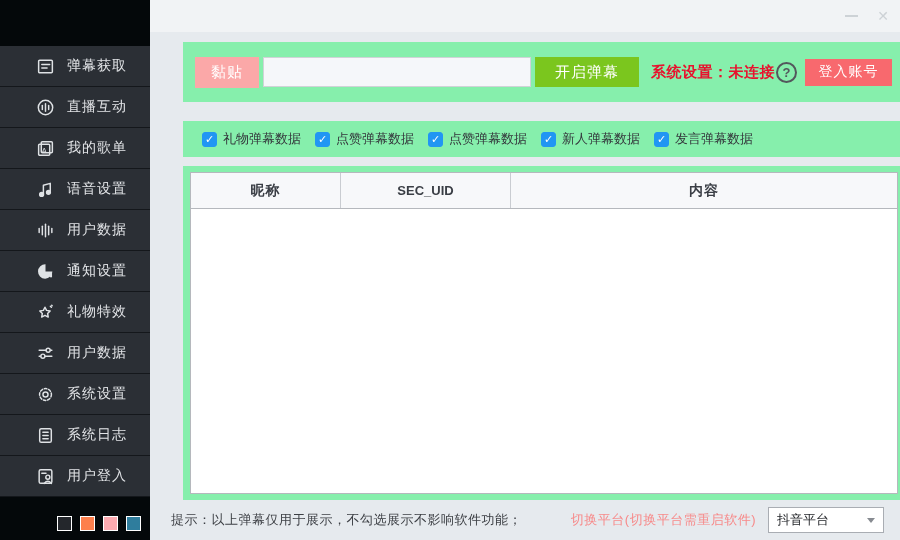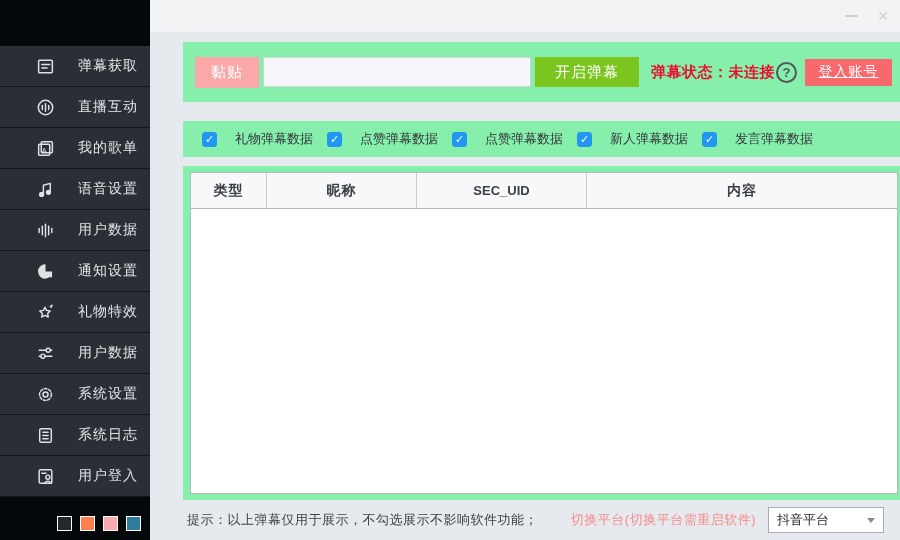--- a/index.html
+++ b/index.html
@@ -5,21 +5,21 @@
   * { margin:0; padding:0; box-sizing:border-box; }
   html,body { width:900px; height:540px; overflow:hidden;
     font-family:"Liberation Sans","DejaVu Sans",sans-serif; }
   .app { display:flex; width:900px; height:540px; }
 
   
   .sidebar { width:150px; height:100%; background:#04080a; display:flex; flex-direction:column; flex-shrink:0; }
   .side-top { height:46px; background:#04080a; }
   .side-menu { display:flex; flex-direction:column; }
   .side-item { height:41px; background:#2b2f35; border-bottom:1px solid #14171b;
-    display:flex; align-items:center; padding-left:36px; cursor:pointer;gap:11px; }
+    display:flex; align-items:center; padding-left:36px; cursor:pointer; }
   .side-item .icn { width:19px; height:19px; margin-right:12px; display:flex; align-items:center; justify-content:center; }
   .side-item .icn svg { width:19px; height:19px; stroke:#dfe2e5; fill:none; stroke-width:1.4; stroke-linecap:round; stroke-linejoin:round; }
   .side-item .lbl { color:#e2e4e7; font-size:14px; letter-spacing:1px; }
   .side-bottom { flex:1; background:#04080a; display:flex; align-items:flex-start; }
   .swatches { display:flex; gap:8px; padding:19px 0 0 57px; }
   .swatch { width:15px; height:15px; border:1px solid #ffffff; display:inline-block; cursor:pointer; }
 
   
   .main { flex:1; display:flex; flex-direction:column; background:#e6eaee; }
   .titlebar { height:32px; background:#f1f3f5; display:flex; align-items:center; justify-content:flex-end; gap:19px; padding-right:11px; }
@@ -34,45 +34,45 @@
   .btn { border:none; color:#fff; font-size:15px; cursor:pointer;
     font-family:"Liberation Sans","DejaVu Sans",sans-serif; letter-spacing:1px; }
   .btn.paste { width:64px; height:31px; background:#fba8a8; margin-right:4px; }
   .room-input { width:268px; height:30px; background:#f5f7fa; border:1px solid #d0d3d7;
     margin-right:4px; padding:0 8px; font-size:14px; }
   .btn.start { width:104px; height:30px; background:#7bc61e; }
   .status { color:#e8112d; font-size:15px; font-weight:bold; margin-left:12px; letter-spacing:0.5px; }
   .spacer { flex:1; }
   .help { width:21px; height:21px; border:2px solid #53575c; border-radius:50%; color:#53575c;
     font-size:13px; font-weight:bold; display:flex; align-items:center; justify-content:center; cursor:pointer; }
-  .btn.login { width:87px; height:27px; background:#f8696e; margin-left:8px; font-size:14px;text-decoration:underline; }
+  .btn.login { width:87px; height:27px; background:#f8696e; margin-left:8px; font-size:14px; }
 
   
   .filters { height:36px; margin-bottom:9px; display:flex; align-items:center; padding-left:19px; gap:14px; }
-  .filter { display:flex; align-items:center; gap:18px; cursor:pointer; }
+  .filter { display:flex; align-items:center; gap:6px; cursor:pointer; }
   .filter .txt { font-size:13px; color:#33363b; }
   .cb { width:15px; height:15px; border:1px solid #2196f3; border-radius:3px; background:#fff;
     display:flex; align-items:center; justify-content:center; flex-shrink:0; }
   .cb.on { background:#2196f3; }
   .cb.on::after { content:"\2713"; color:#fff; font-size:11px; font-weight:bold; line-height:1; }
 
   
   .tablecard { height:334px; margin-bottom:5px; padding:6px 6px 6px 7px; }
   .dtable { width:100%; height:100%; border:1px solid #b5b8bd; display:flex; flex-direction:column; }
   .thead { height:36px; display:flex; background:#f7f8fa; border-bottom:1px solid #b5b8bd; flex-shrink:0; }
   .th { display:flex; align-items:center; justify-content:center; font-size:14px; font-weight:bold;
     color:#3a3e45; border-right:1px solid #c9ccd1; letter-spacing:1px; }
   .th:last-child { border-right:none; }
   .th.c0 { width:76px; } .th.c1 { width:150px; } .th.c2 { width:170px; } .th.c3 { flex:1; }
   .th.mono { font-family:Liberation Sans, sans-serif; font-size:13px; letter-spacing:0; }
   .tbody { flex:1; background:#ffffff; }
 
   
   .footer { height:30px; display:flex; align-items:center; }
-  .hint { font-size:13px; color:#3c3f44; margin-left:24px; letter-spacing:0.5px; }
+  .hint { font-size:13px; color:#3c3f44; margin-left:8px; letter-spacing:0.5px; }
   .switch { color:#f78989; font-size:13px; margin-right:12px; letter-spacing:0.5px; }
   .select { width:116px; height:25px; background:#fff; border:1px solid #a9adb3; display:flex;
     align-items:center; padding:12px 8px; font-size:13px; color:#26282c; cursor:pointer; }
   .select .val { flex:1; }
   .caret { width:0; height:0; border-left:4px solid transparent; border-right:4px solid transparent;
     border-top:5px solid #878b91; }
 </style>
 </head>
 <body>
 
@@ -224,21 +224,21 @@
       <span class="win-min"></span>
       <span class="win-close">✕</span>
     </div>
 
     <div class="content">
 
       <section class="card topbar">
         <button class="btn paste">黏贴</button>
         <input class="room-input" type="text" value="" style="">
         <button class="btn start">开启弹幕</button>
-        <span class="status">弹幕状态：未连接</span>
+        <span class="status">系统设置：未连接</span>
         <span class="spacer"></span>
         <span class="help">?</span>
         <button class="btn login">登入账号</button>
       </section>
 
       <section class="card filters">
         <label class="filter">
           <span class="cb on"></span>
           <span class="txt">礼物弹幕数据</span>
         </label>
@@ -256,21 +256,20 @@
         </label>
         <label class="filter">
           <span class="cb on"></span>
           <span class="txt">发言弹幕数据</span>
         </label>
       </section>
 
       <section class="card tablecard">
         <div class="dtable">
           <div class="thead">
-            <div class="th c0">类型</div>
             <div class="th c1">昵称</div>
             <div class="th c2 mono">SEC_UID</div>
             <div class="th c3">内容</div>
           </div>
           <div class="tbody"></div>
         </div>
       </section>
 
       <div class="footer">
         <span class="hint">提示：以上弹幕仅用于展示，不勾选展示不影响软件功能；</span>

